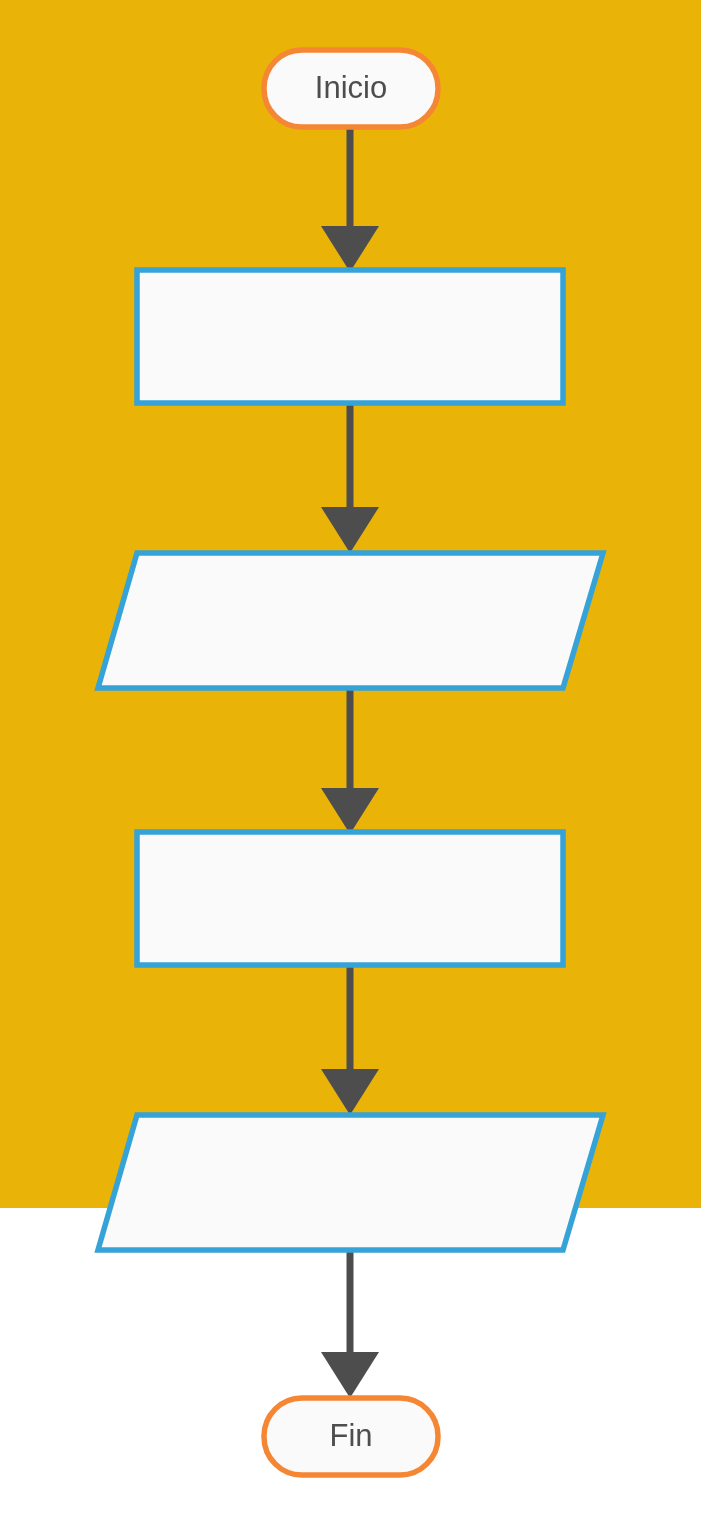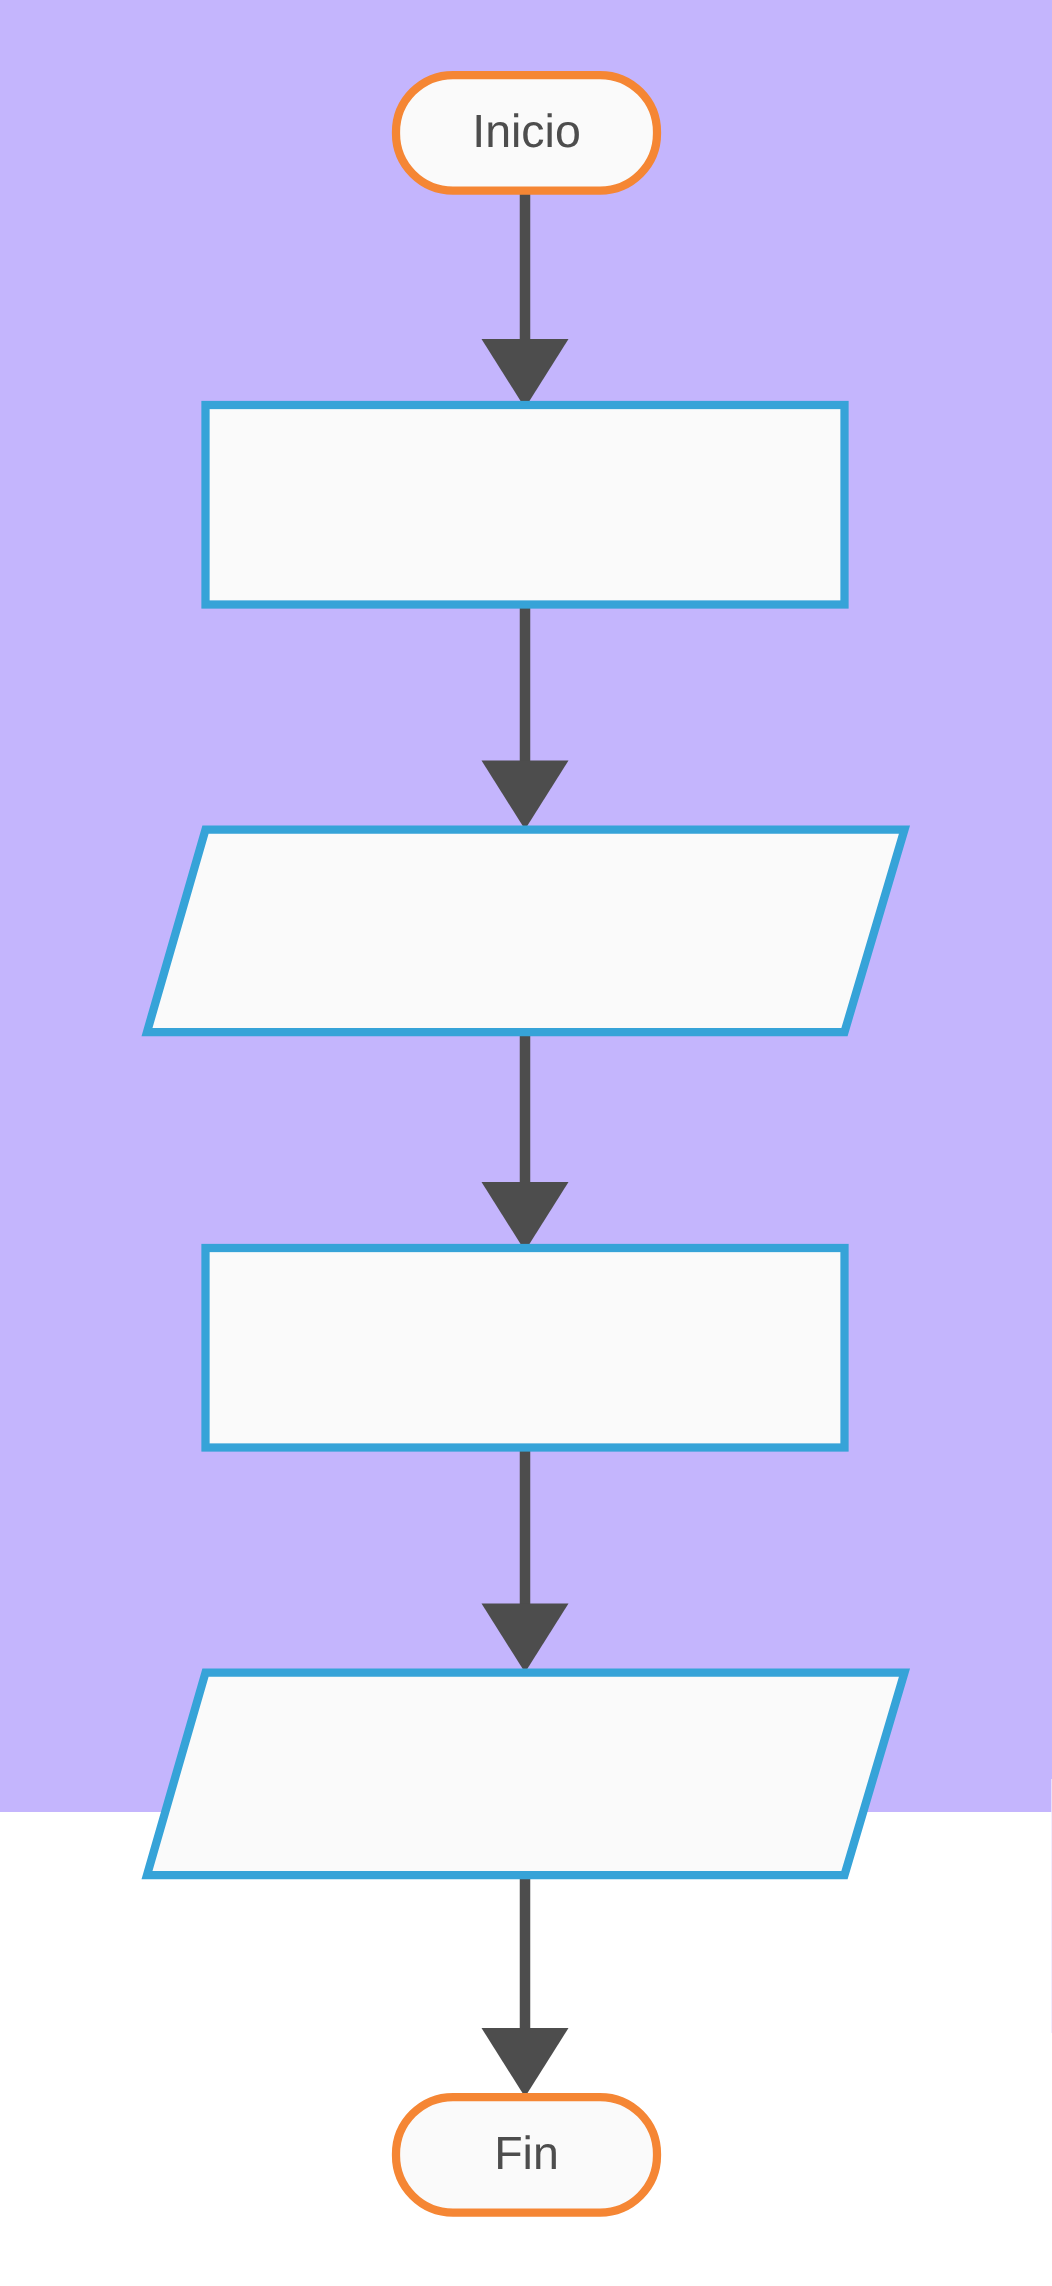--- a/index.html
+++ b/index.html
@@ -11,21 +11,21 @@
   body {
     width: 701px;
     height: 1524px;
     font-family: "Liberation Sans", sans-serif;
     overflow: hidden;
   }
   #flowchart-canvas {
     position: relative;
     width: 701px;
     height: 1208px;
-    background: #c4b5fd;
+    background: #eab308;
   }
   svg.diagram {
     display: block;
     width: 701px;
     height: 1524px;
   }
   .node-label {
     font-family: "Liberation Sans", sans-serif;
     font-size: 31px;
     font-weight: 400;

